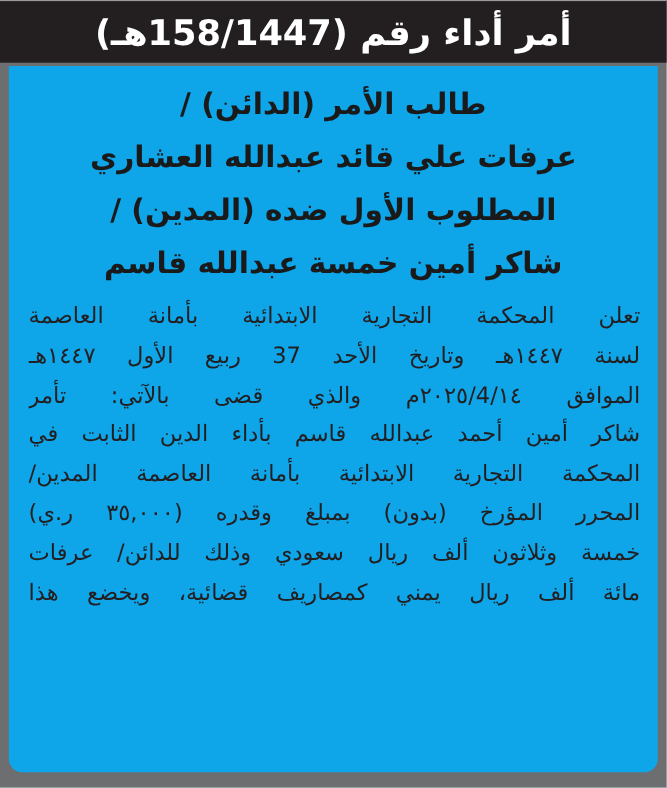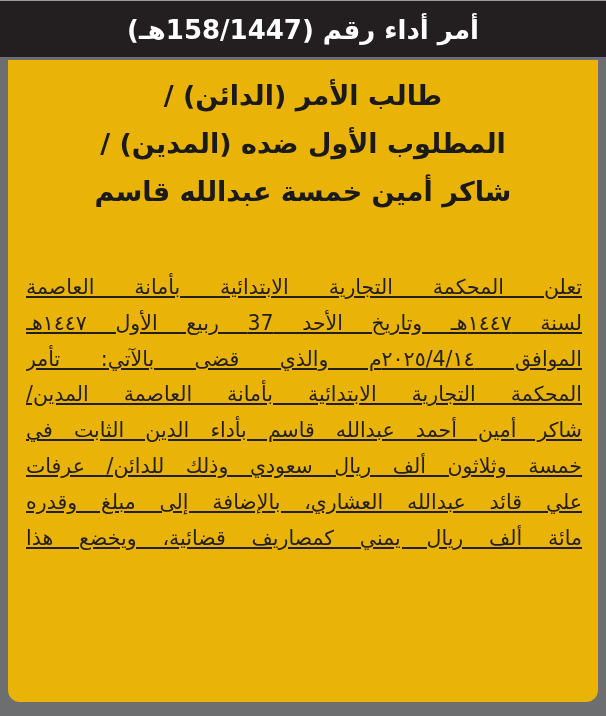--- a/index.html
+++ b/index.html
@@ -30,33 +30,33 @@
       border-top: 1px solid #9a9a9a;
       box-sizing: border-box;
       display: flex;
       align-items: center;
       justify-content: center;
     }
     .header-title {
       color: #ffffff;
       font-family: "DejaVu Sans", sans-serif;
       font-weight: bold;
-      font-size: 26px;
+      font-size: 32px;
       line-height: 1;
       letter-spacing: 0;
       white-space: nowrap;
       margin-top: 2px;
     }
     .panel {
       position: absolute;
       left: 8px;
       top: 60px;
       width: 590px;
       height: 642px;
-      background: #eab308;
+      background: #0ea5e9;
       border-radius: 0 0 12px 12px;
       box-sizing: border-box;
     }
     .parties {
       position: absolute;
       top: 12px;
       left: 0;
       width: 100%;
       text-align: center;
     }
@@ -78,42 +78,42 @@
     .body-line {
       font-family: "DejaVu Sans", sans-serif;
       color: #231f20;
       font-size: 20.5px;
       line-height: 35.8px;
       height: 35.8px;
       white-space: nowrap;
       text-align: justify;
       text-align-last: justify;
       overflow: hidden;
-      text-decoration: underline;
     }
   </style>
 </head>
 <body>
 
 <div class="notice">
   <div class="header-band">
     <div class="header-title">أمر أداء رقم (158/1447هـ)</div>
   </div>
 
   <div class="panel">
     <div class="parties">
       <div class="party-line">طالب الأمر (الدائن) /</div>
+      <div class="party-line">عرفات علي قائد عبدالله العشاري</div>
       <div class="party-line">المطلوب الأول ضده (المدين) /</div>
       <div class="party-line">شاكر أمين خمسة عبدالله قاسم</div>
     </div>
 
     <div class="body-text">
       <div class="body-line">تعلن المحكمة التجارية الابتدائية بأمانة العاصمة</div>
       <div class="body-line">لسنة ١٤٤٧هـ وتاريخ الأحد 37 ربيع الأول ١٤٤٧هـ</div>
       <div class="body-line">الموافق ٢٠٢٥/4/١٤م والذي قضى بالآتي: تأمر</div>
+      <div class="body-line">شاكر أمين أحمد عبدالله قاسم بأداء الدين الثابت في</div>
       <div class="body-line">المحكمة التجارية الابتدائية بأمانة العاصمة المدين/</div>
-      <div class="body-line">شاكر أمين أحمد عبدالله قاسم بأداء الدين الثابت في</div>
+      <div class="body-line">المحرر المؤرخ (بدون) بمبلغ وقدره (٣٥,٠٠٠ ر.ي)</div>
       <div class="body-line">خمسة وثلاثون ألف ريال سعودي وذلك للدائن/ عرفات</div>
-      <div class="body-line">علي قائد عبدالله العشاري، بالإضافة إلى مبلغ وقدره</div>
       <div class="body-line">مائة ألف ريال يمني كمصاريف قضائية، ويخضع هذا</div>
     </div>
   </div>
 </div>
 
 </body></html>

